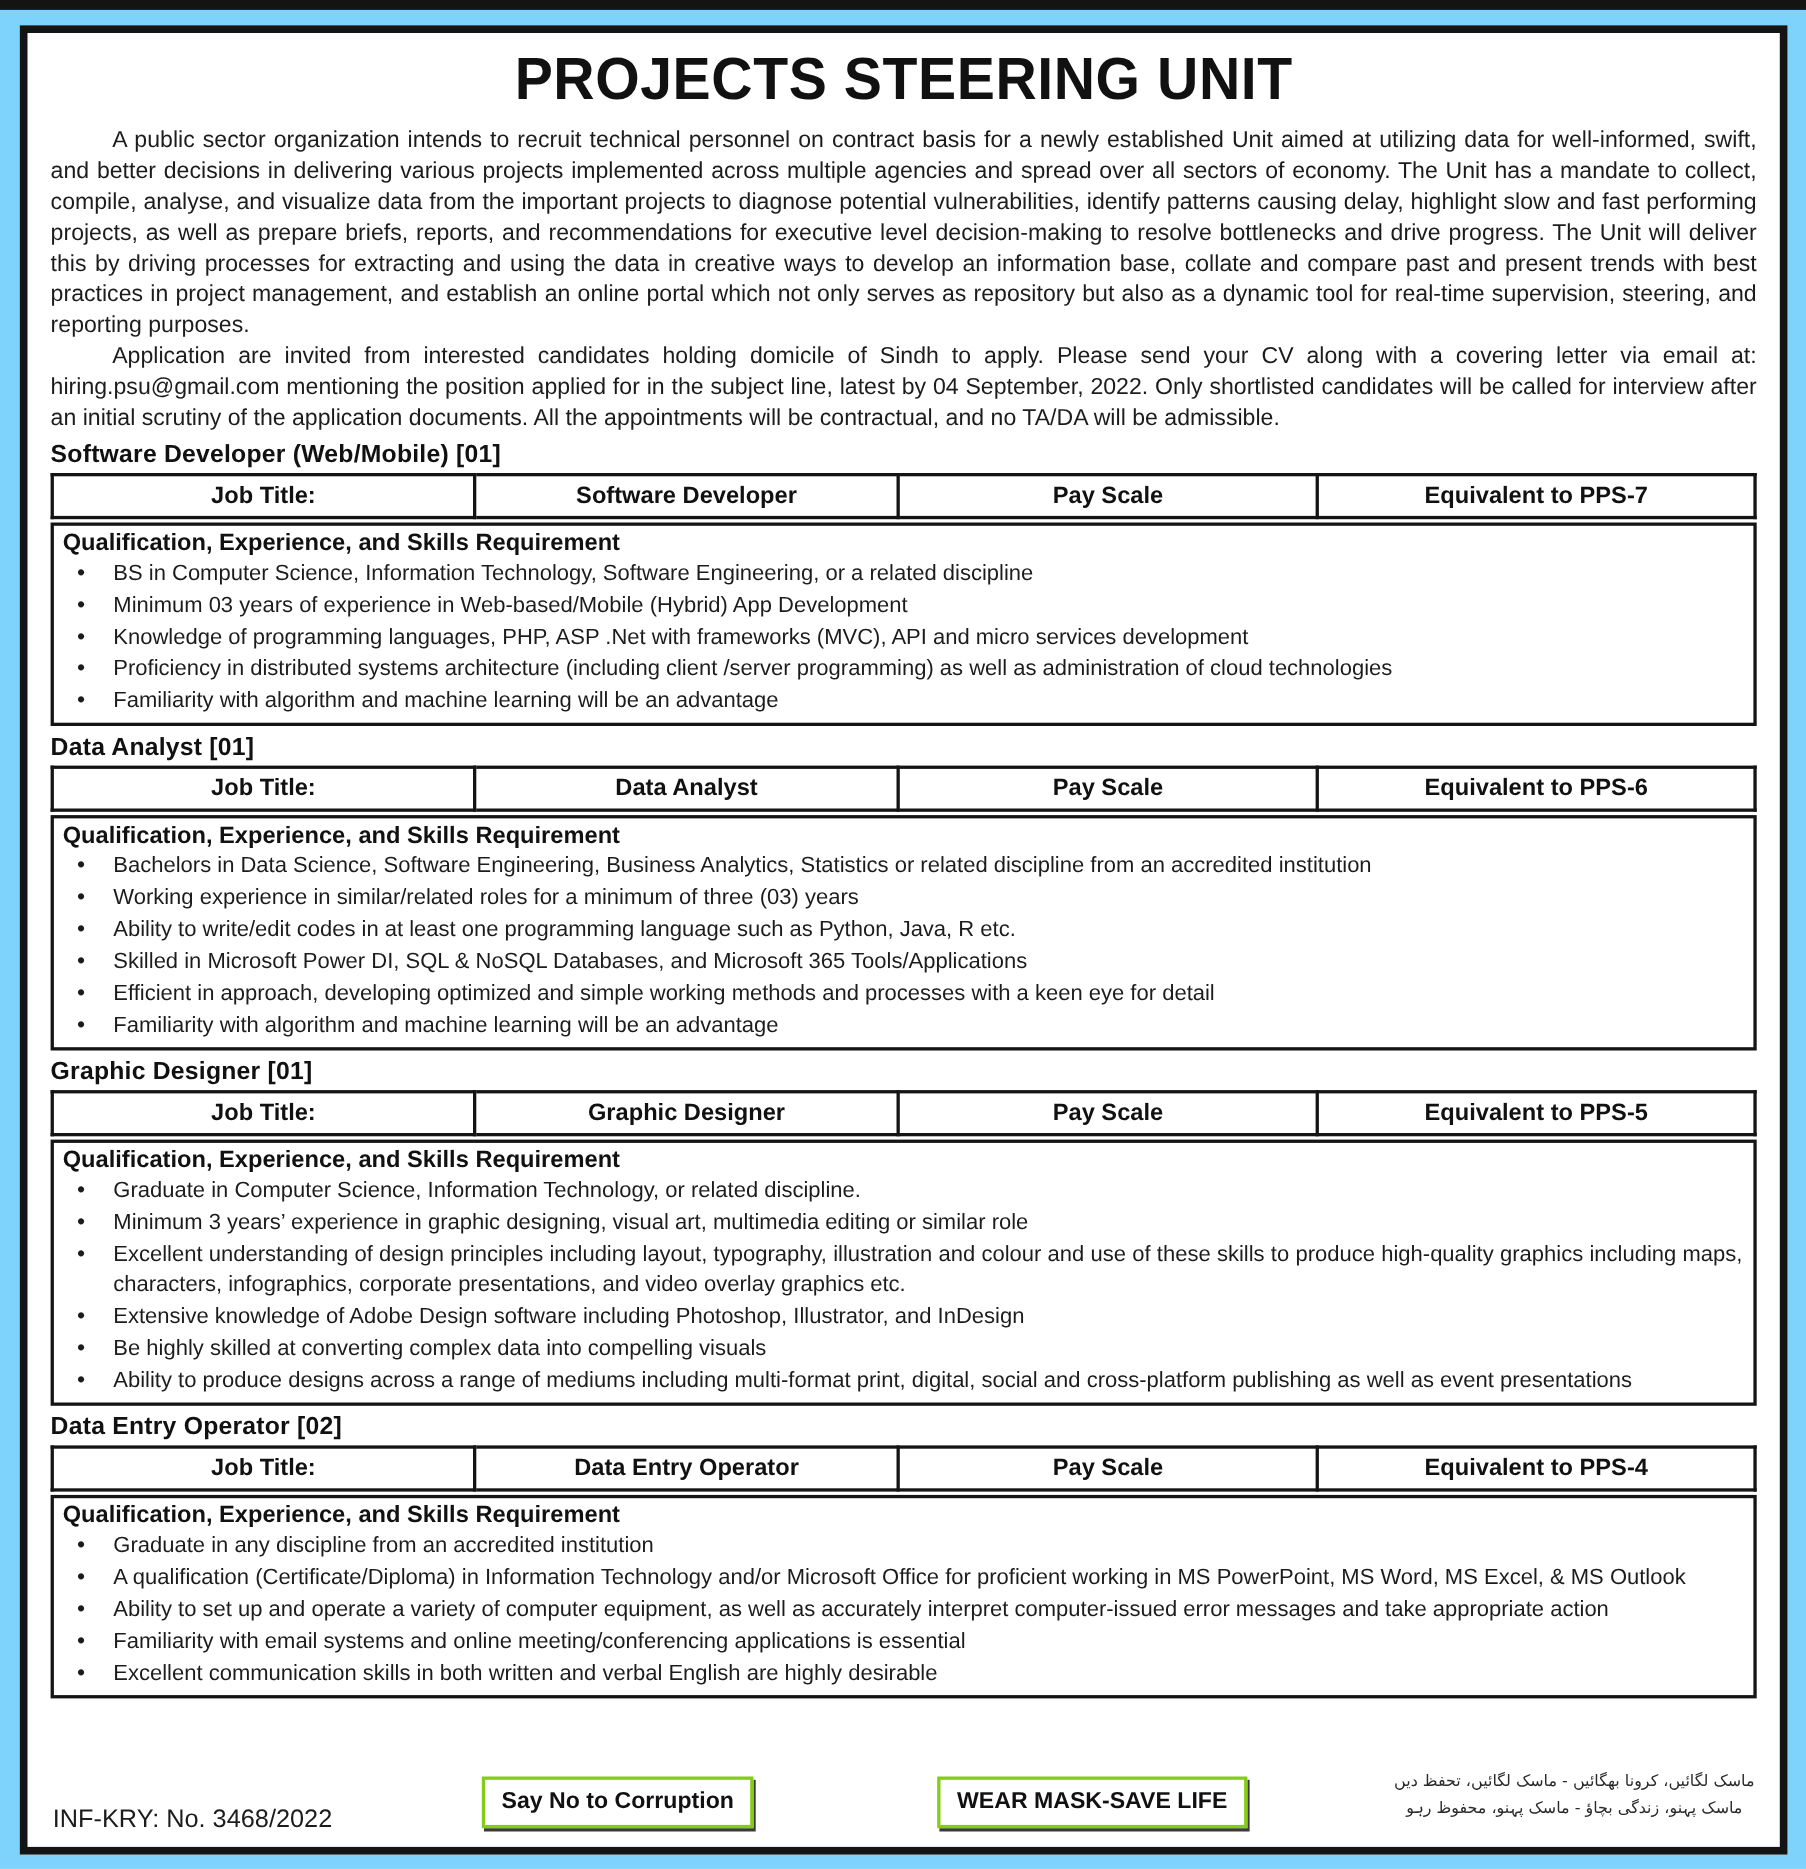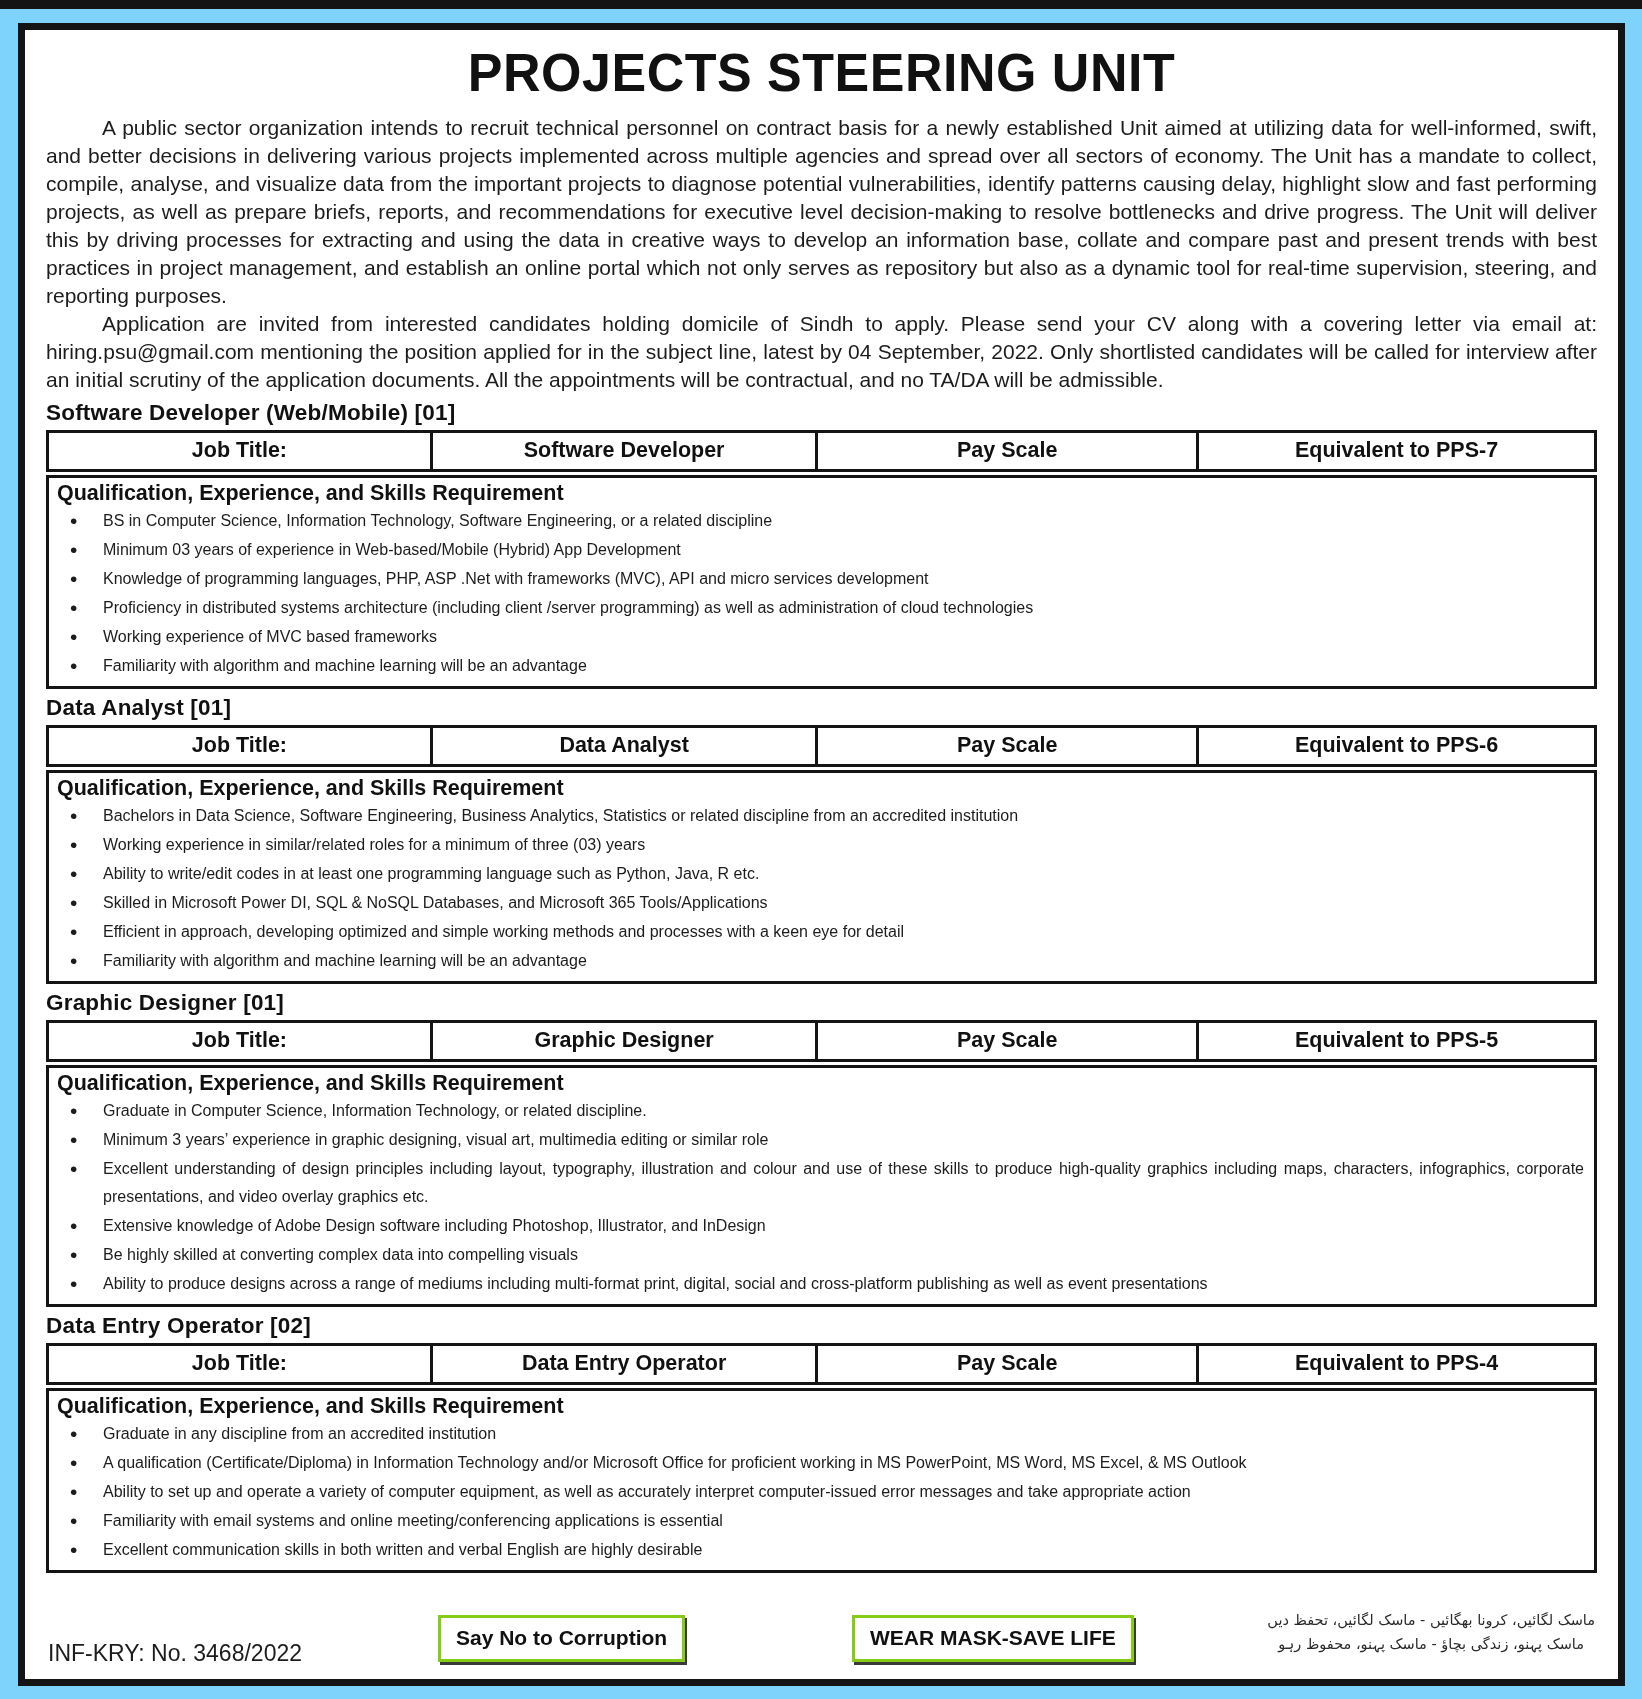--- a/index.html
+++ b/index.html
@@ -84,21 +84,21 @@
   .qual-title {
     font-size: 21.5px;
     font-weight: bold;
     color: #111;
     margin-bottom: 1px;
   }
   ul.req-list { list-style: none; }
   ul.req-list li {
     position: relative;
     padding-left: 46px;
-    font-size: 16px;
+    font-size: 20px;
     line-height: 28px;
     text-align: justify;
     margin-top: 1px;
     color: #1c1c1c;
   }
   ul.req-list li::before {
     content: "\2022";
     position: absolute;
     left: 13px;
     top: 0;
@@ -169,21 +169,20 @@
           </tr>
         </tbody>
       </table>
       <div class="qual-box">
         <div class="qual-title">Qualification, Experience, and Skills Requirement</div>
         <ul class="req-list">
             <li>BS in Computer Science, Information Technology, Software Engineering, or a related discipline</li>
             <li>Minimum 03 years of experience in Web-based/Mobile (Hybrid) App Development</li>
             <li>Knowledge of programming languages, PHP, ASP .Net with frameworks (MVC), API and micro services development</li>
             <li>Proficiency in distributed systems architecture (including client /server programming) as well as administration of cloud technologies</li>
-            <li>Working experience of MVC based frameworks</li>
             <li>Familiarity with algorithm and machine learning will be an advantage</li>
           </ul>
       </div>
     </section>
 
     <section>
       <h2 class="job-heading">Data Analyst [01]</h2>
       <table class="job-table">
         <tbody>
           <tr>

